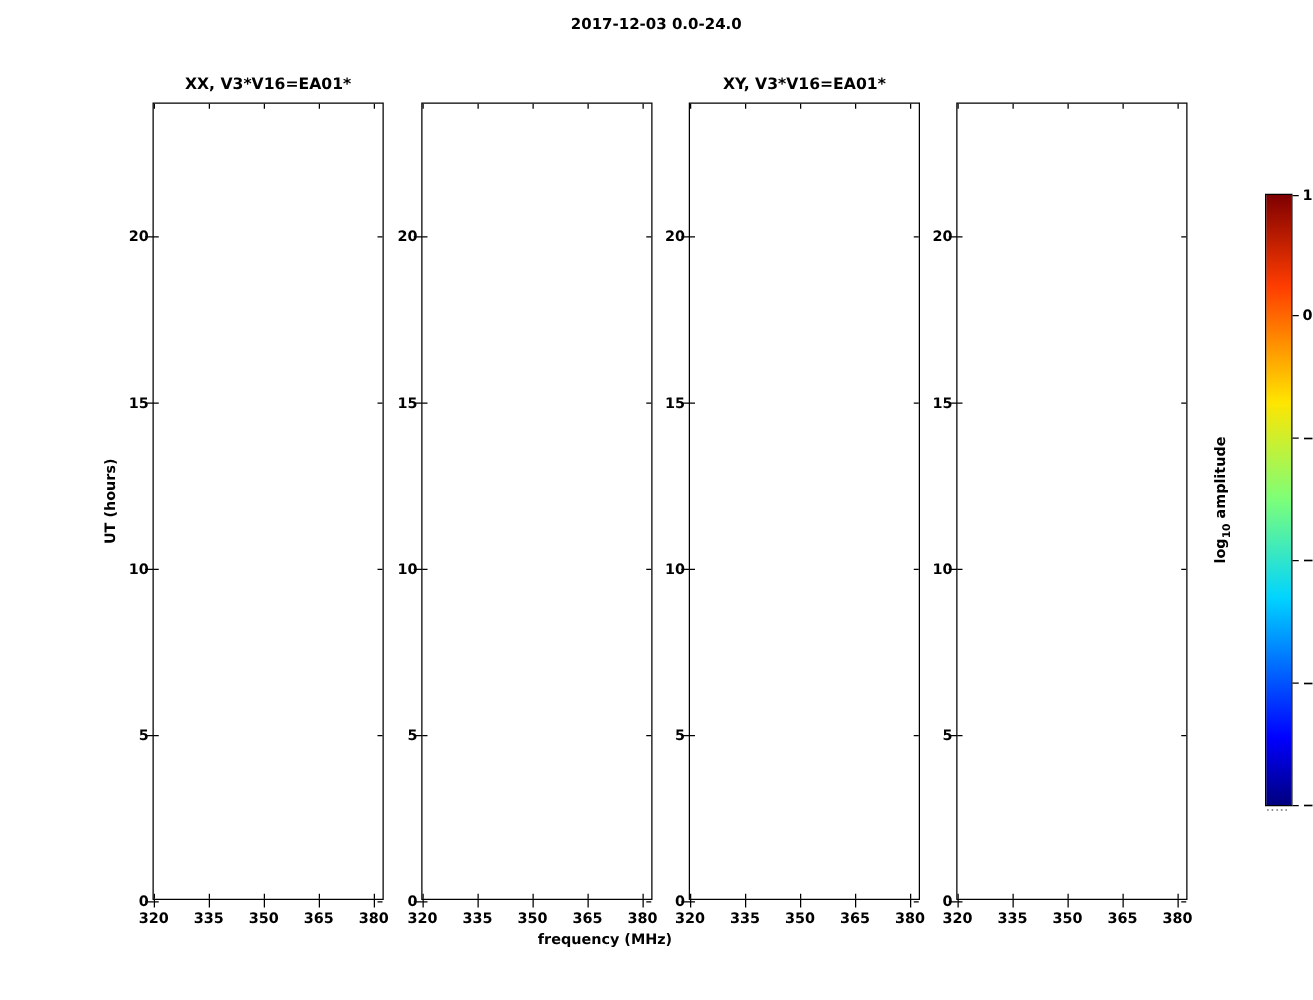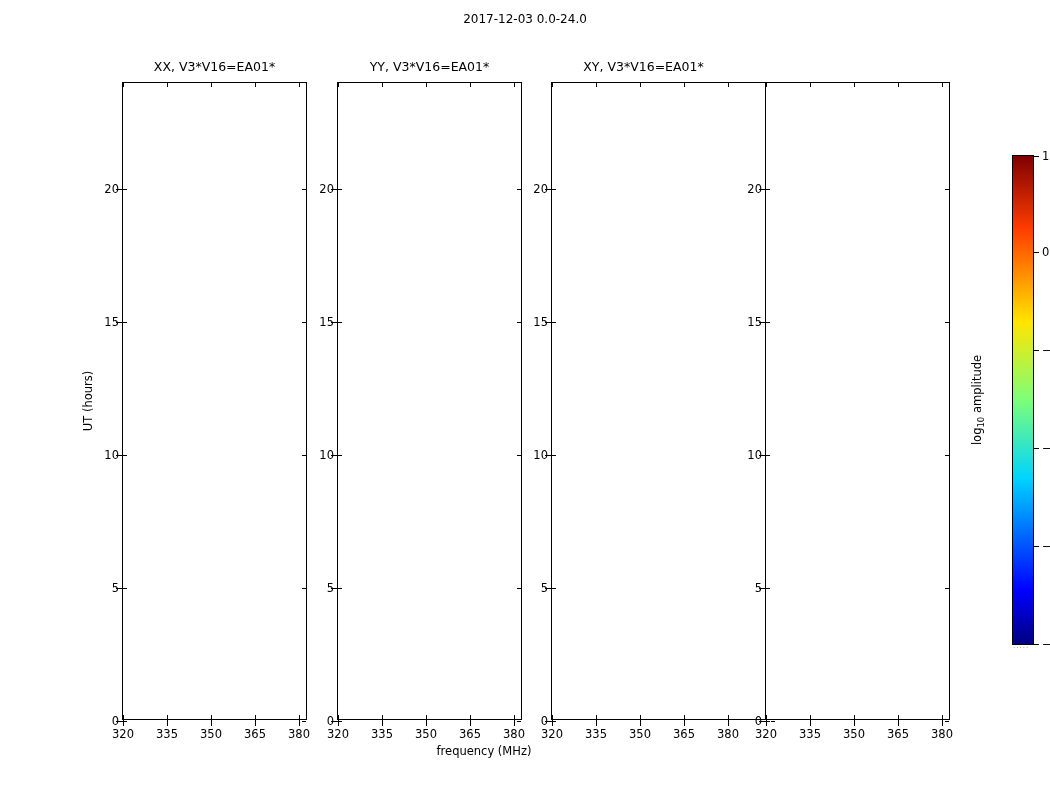--- a/index.html
+++ b/index.html
@@ -13,20 +13,21 @@
     font-family: "DejaVu Sans", sans-serif;
     color: #000000;
     position: relative;
     overflow: hidden;
   }
   #figure {
     position: absolute;
     left: 0; top: 0;
     width: 1050px;
     height: 800px;
+    font-weight: bold;
   }
   .suptitle {
     position: absolute;
     top: 12px;
     left: 0;
     width: 1050px;
     text-align: center;
     font-size: 12px;
     color: #000;
   }
@@ -231,21 +232,20 @@
         <div class="xtick-in-top" style="left:132px;"></div>
       <span class="xlabel-txt" style="left:132px;">365</span>
       <div class="xtick" style="left:176px;"></div>
         <div class="xtick-in" style="left:176px;"></div>
         <div class="xtick-in-top" style="left:176px;"></div>
       <span class="xlabel-txt" style="left:176px;">380</span>
     </div>
   </div>
 
   <div class="panel" style="left:337px;">
-    <div class="ptitle">YY, V3*V16=EA01*</div>
     <div class="axes">
       <div class="ytick" style="top:638px;"></div>
         <div class="ytick-in" style="top:638px;"></div>
         <div class="ytick-in-right" style="top:638px;"></div>
       <span class="ylabel-txt" style="top:638px;">0</span>
       <div class="ytick" style="top:505px;"></div>
         <div class="ytick-in" style="top:505px;"></div>
         <div class="ytick-in-right" style="top:505px;"></div>
       <span class="ylabel-txt" style="top:505px;">5</span>
       <div class="ytick" style="top:372px;"></div>
@@ -277,21 +277,21 @@
         <div class="xtick-in" style="left:132px;"></div>
         <div class="xtick-in-top" style="left:132px;"></div>
       <span class="xlabel-txt" style="left:132px;">365</span>
       <div class="xtick" style="left:176px;"></div>
         <div class="xtick-in" style="left:176px;"></div>
         <div class="xtick-in-top" style="left:176px;"></div>
       <span class="xlabel-txt" style="left:176px;">380</span>
     </div>
   </div>
 
-  <div class="panel" style="left:551px;padding-left:40px;">
+  <div class="panel" style="left:551px;">
     <div class="ptitle">XY, V3*V16=EA01*</div>
     <div class="axes">
       <div class="ytick" style="top:638px;"></div>
         <div class="ytick-in" style="top:638px;"></div>
         <div class="ytick-in-right" style="top:638px;"></div>
       <span class="ylabel-txt" style="top:638px;">0</span>
       <div class="ytick" style="top:505px;"></div>
         <div class="ytick-in" style="top:505px;"></div>
         <div class="ytick-in-right" style="top:505px;"></div>
       <span class="ylabel-txt" style="top:505px;">5</span>

